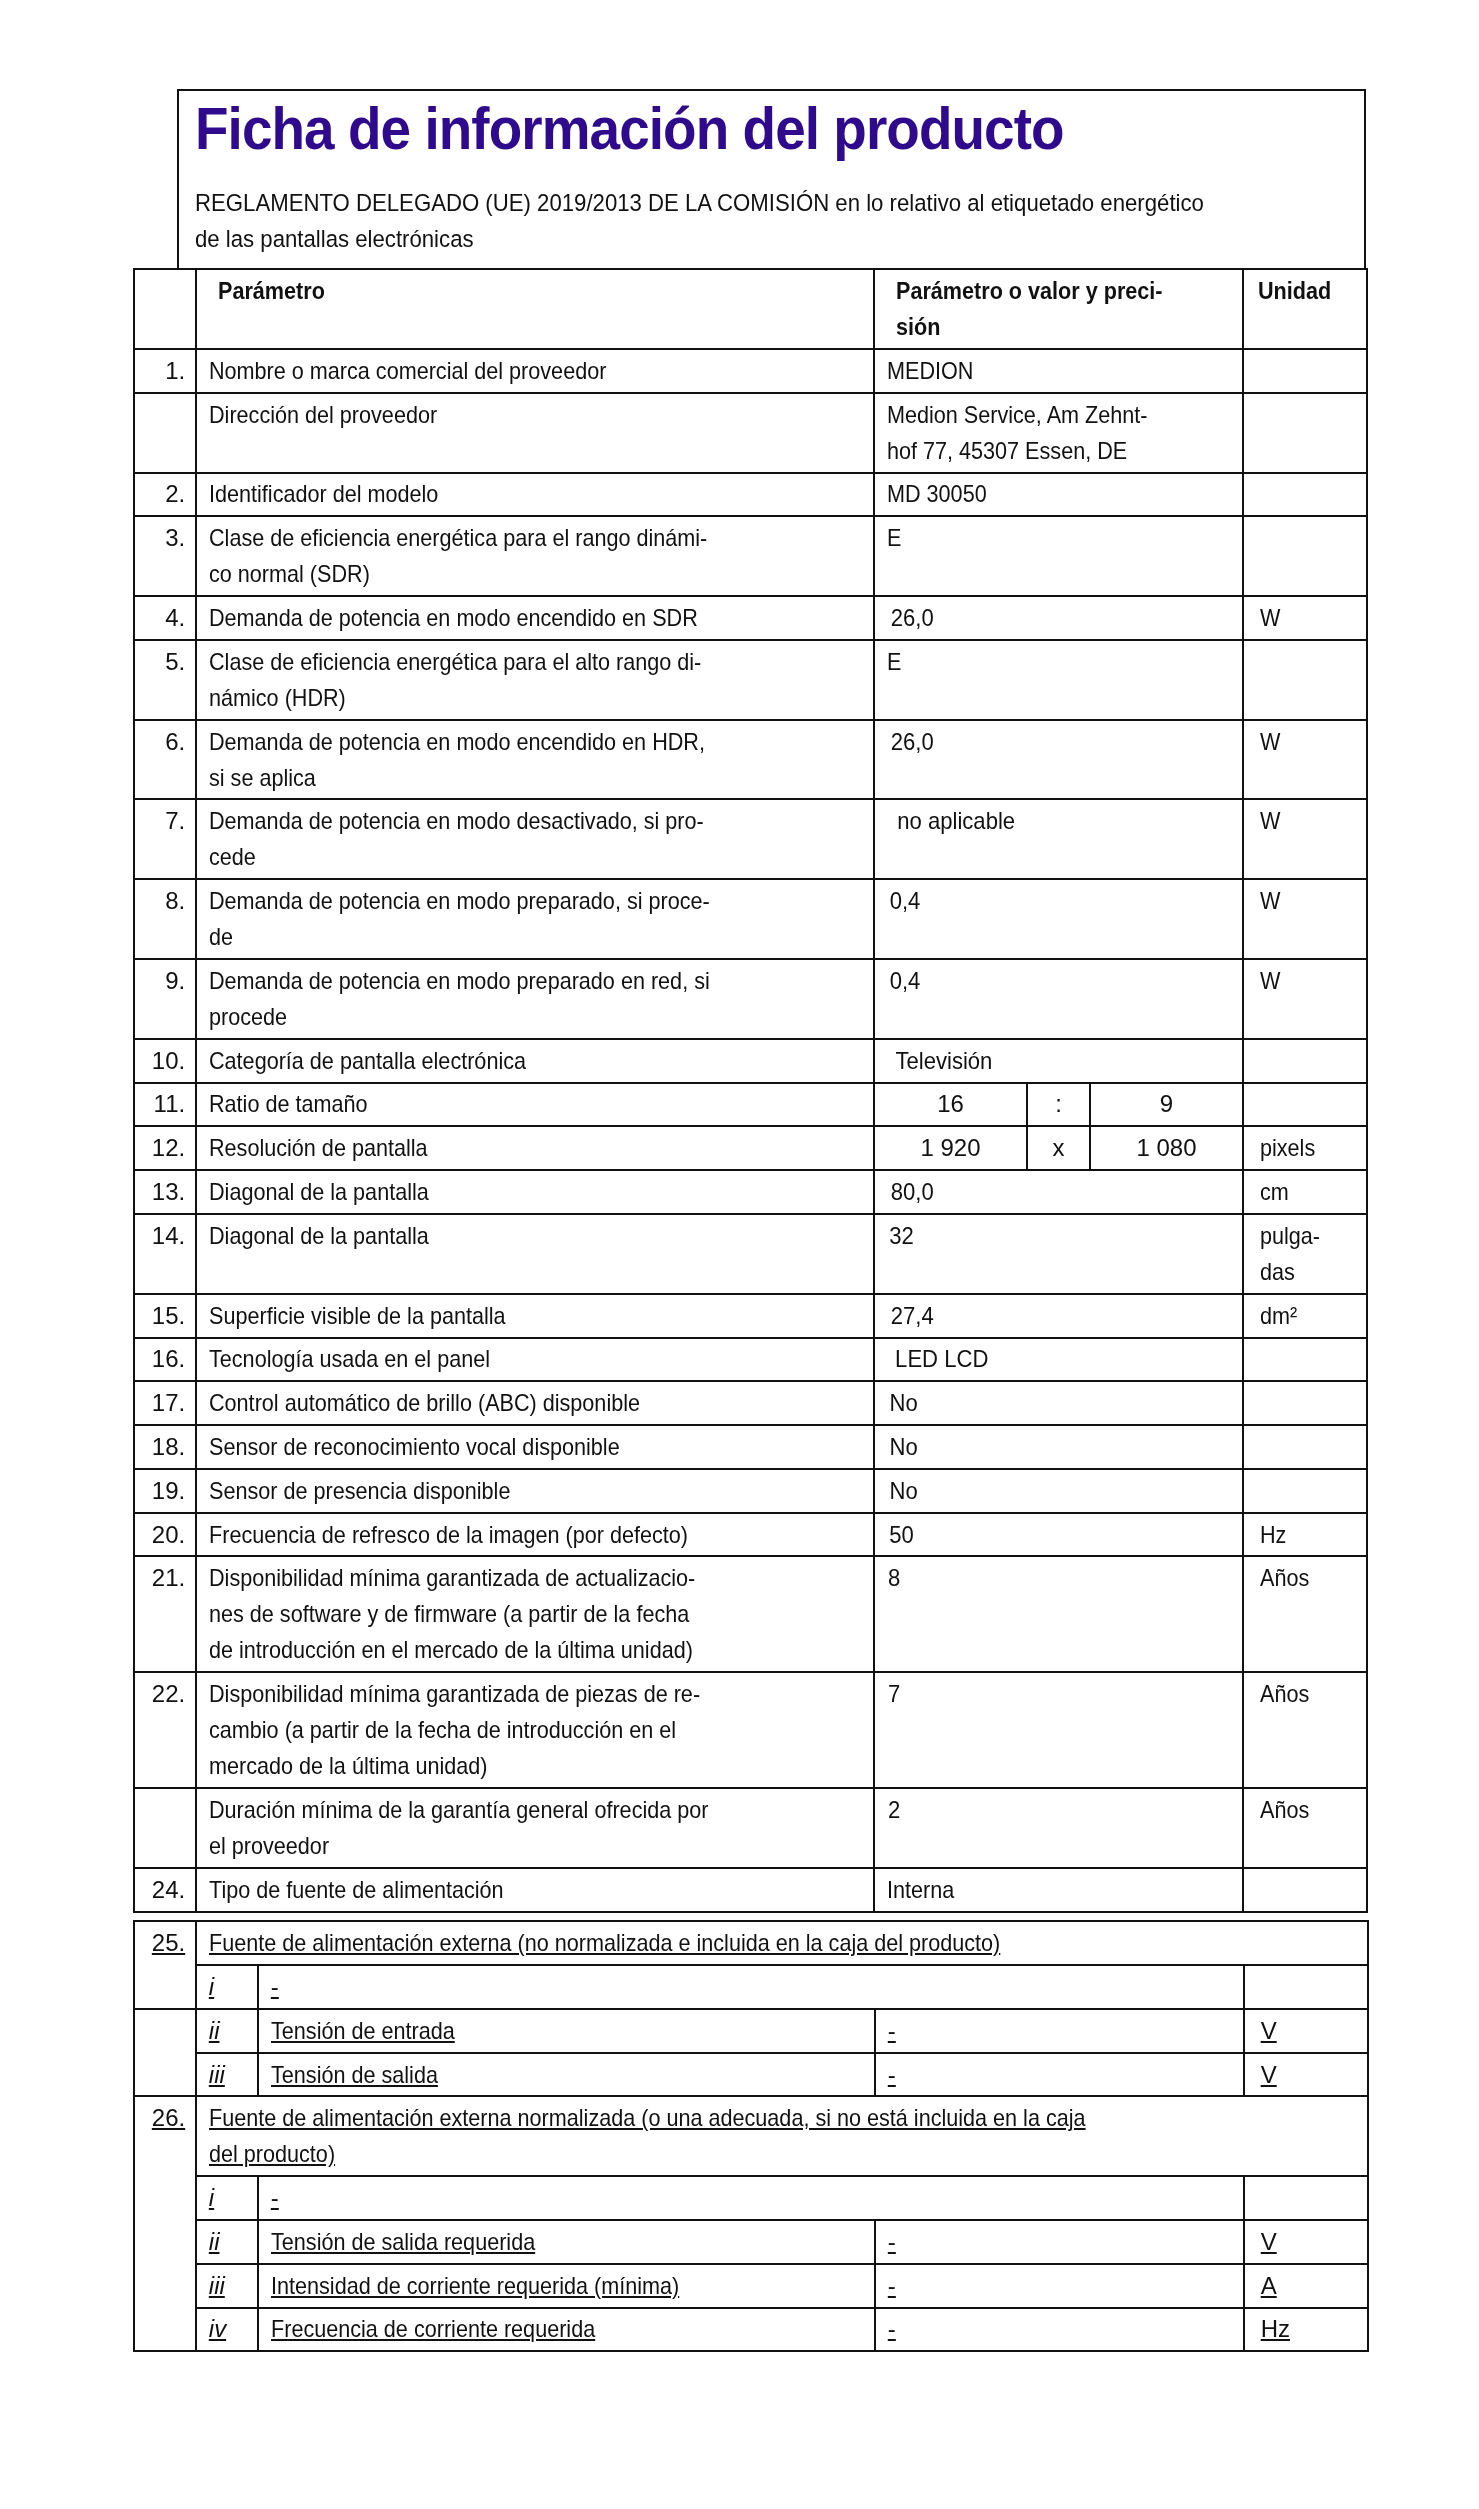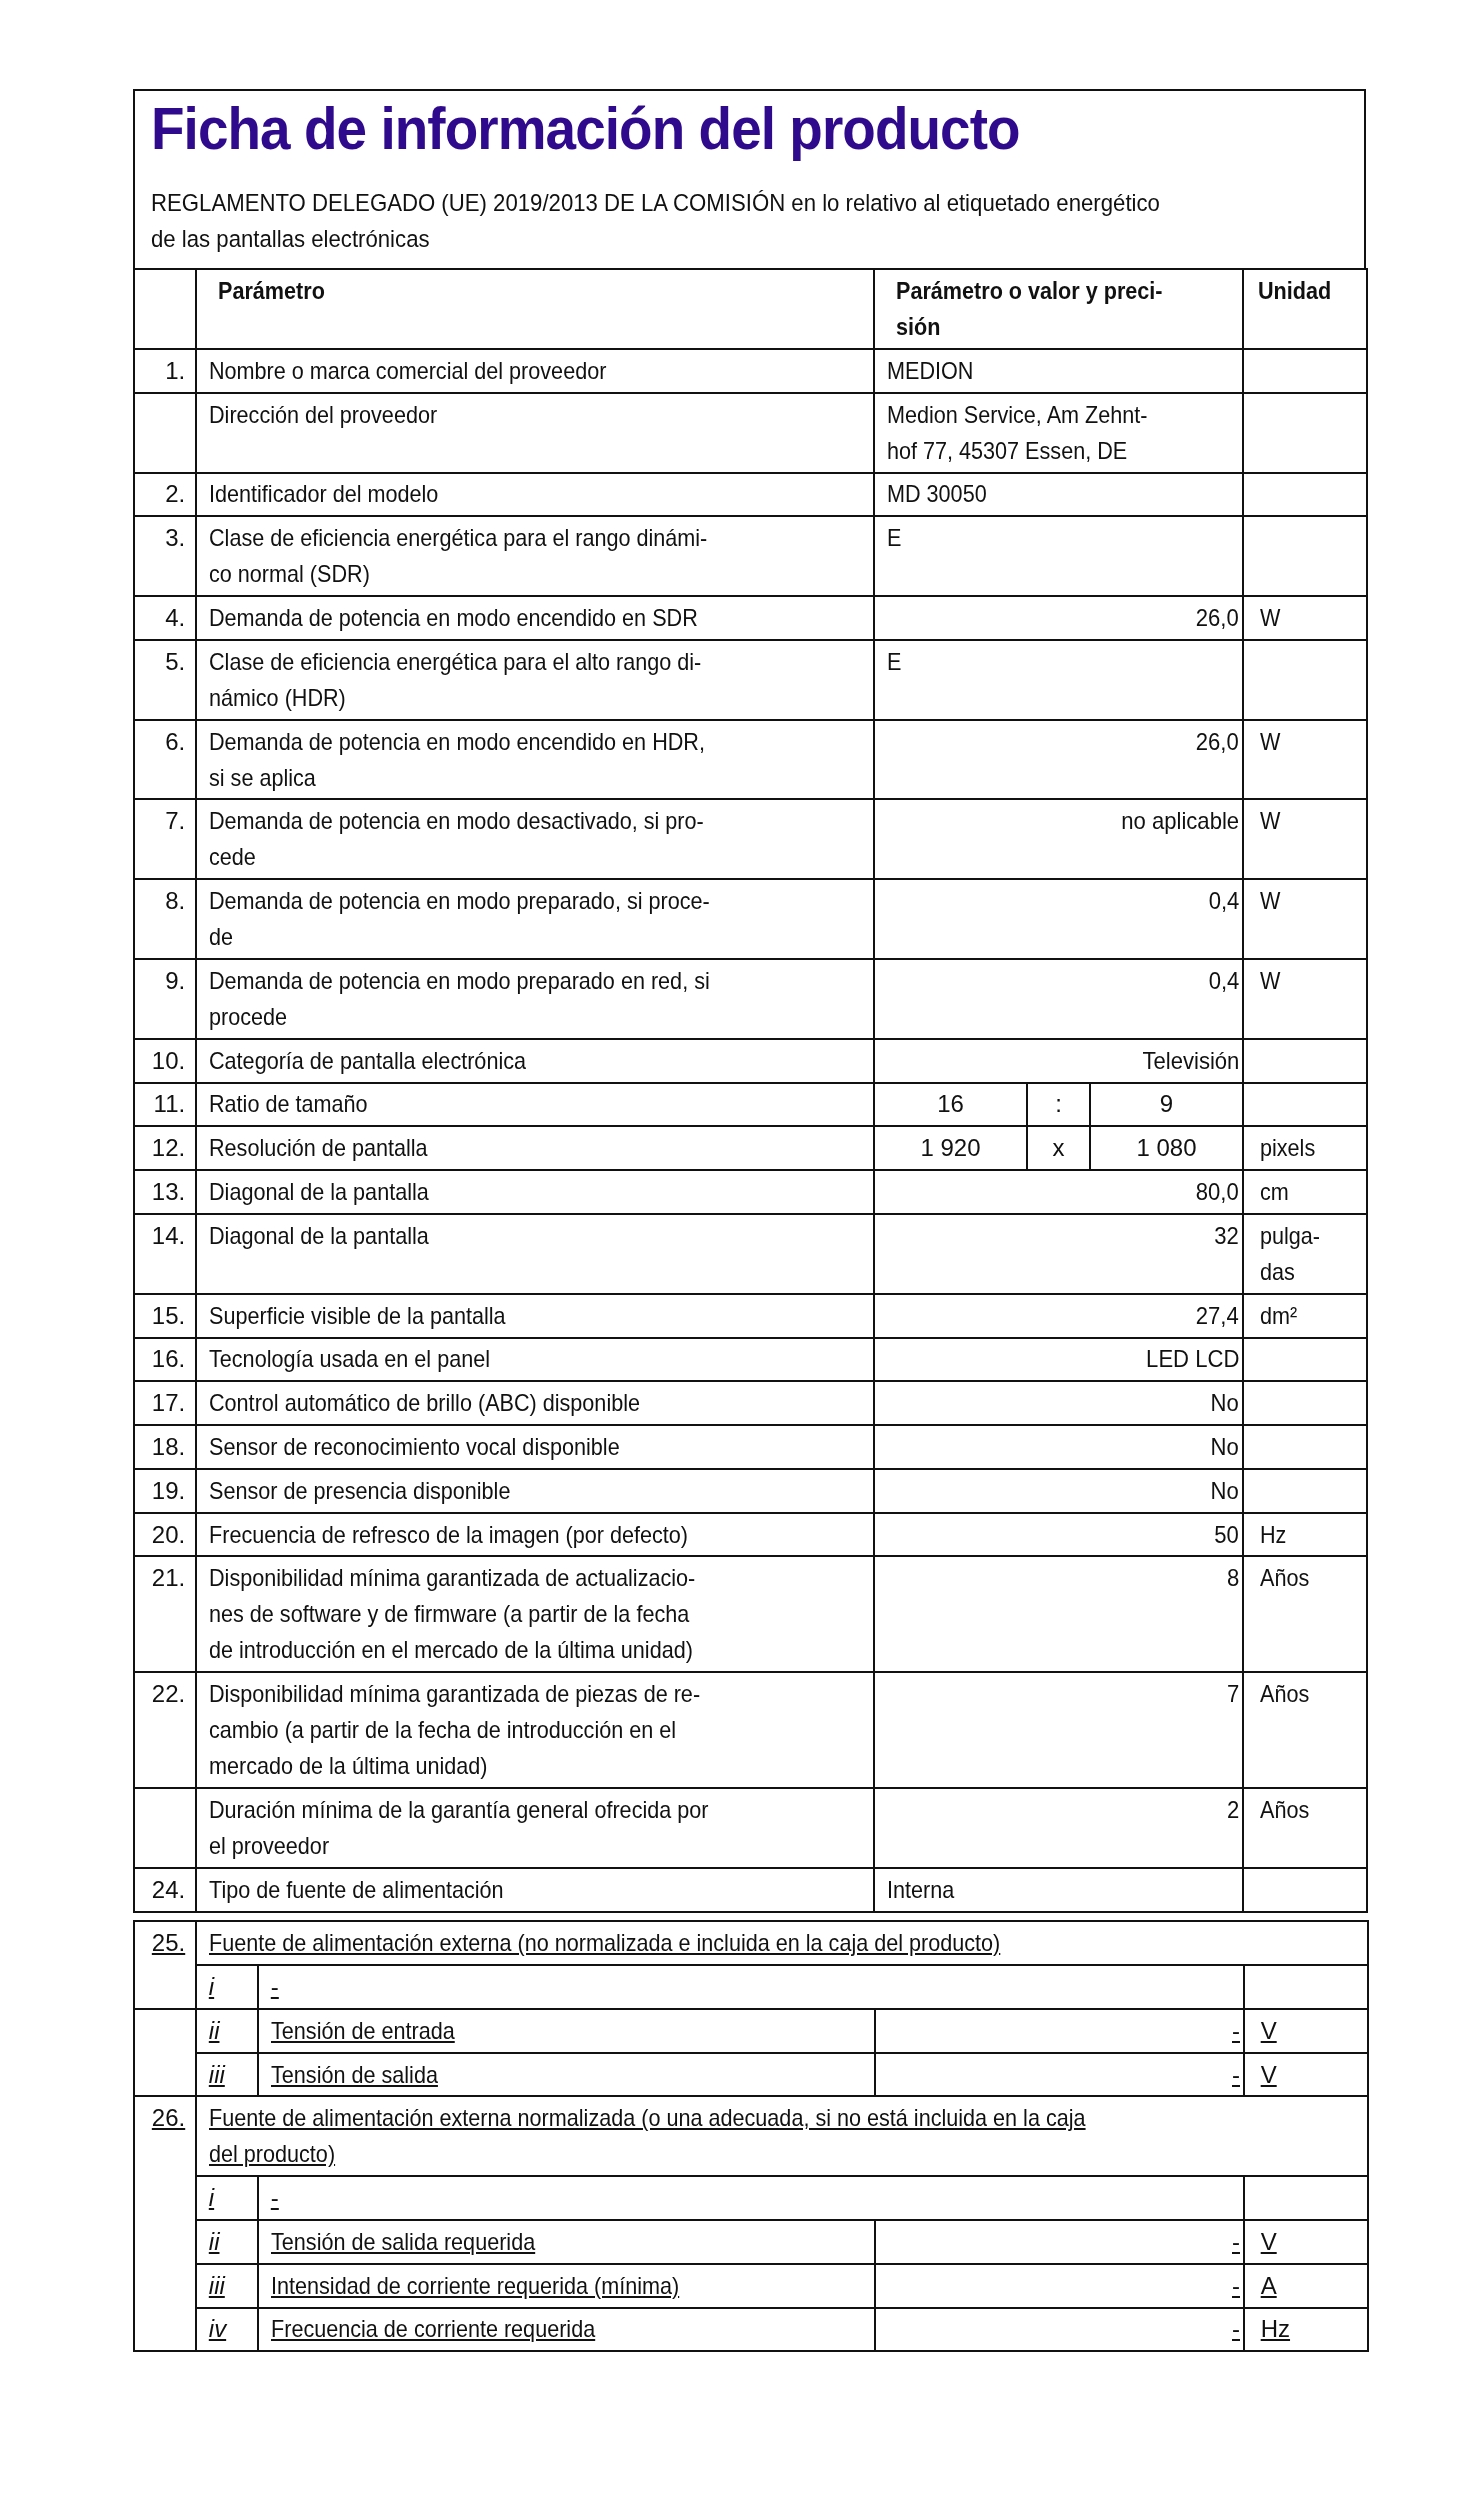--- a/index.html
+++ b/index.html
@@ -6,20 +6,21 @@
   html, body { width: 1479px; height: 2509px; background: #ffffff; }
   body { position: relative; font-family: "Liberation Sans", sans-serif; color: #111; }
 
   .sheet { position: absolute; left: 133px; top: 89px; width: 1233px; }
 
   
   .head-box {
     border: 2px solid #111; border-bottom: none;
     height: 179px; padding: 0 13.7px;
     position: relative;
+    margin-left: 44px;
   }
   .title {
     position: absolute; left: 15.7px; top: 3.9px;
     font-size: 59px; font-weight: bold; color: #2f0a8c;
     letter-spacing: -1px; white-space: nowrap;
     transform: scaleX(0.93); transform-origin: left top;
   }
   .subtitle {
     position: absolute; left: 15.7px; top: 94px;
     font-size: 24.5px; line-height: 36px; white-space: nowrap;
@@ -29,21 +30,21 @@
 
   
   table { border-collapse: collapse; width: 1233px; table-layout: fixed; }
   td {
     border: 2px solid #111; vertical-align: top;
     font-size: 24px; line-height: 36px;
     padding: 2.9px 11.8px 2.9px 11.8px;
   }
   .hdr td { font-weight: bold; height: 80px; padding-left: 21px; }
   .num { text-align: right; padding-right: 9.8px; padding-left: 3.9px; }
-  .val-r { text-align: right; padding-right: 3px; }
+  .val-r { padding-right: 3px; }
   .val-c { text-align: center; padding-left: 2px; padding-right: 2px; }
   .unit { padding-left: 15.7px; }
   .r1 { height: 43px; }
   .r2 { height: 78px; margin-left: 38px; }
   .r3 { height: 115px; }
   .txt { white-space: nowrap; overflow: hidden; }
   .txt span { display: block; transform: scaleX(0.9); transform-origin: left top; white-space: nowrap; }
   .vtxt { display: inline-block; transform: scaleX(0.92); transform-origin: right top; white-space: nowrap; }
   .ctxt { display: inline-block; white-space: nowrap; }
   .ital { font-style: italic; }

